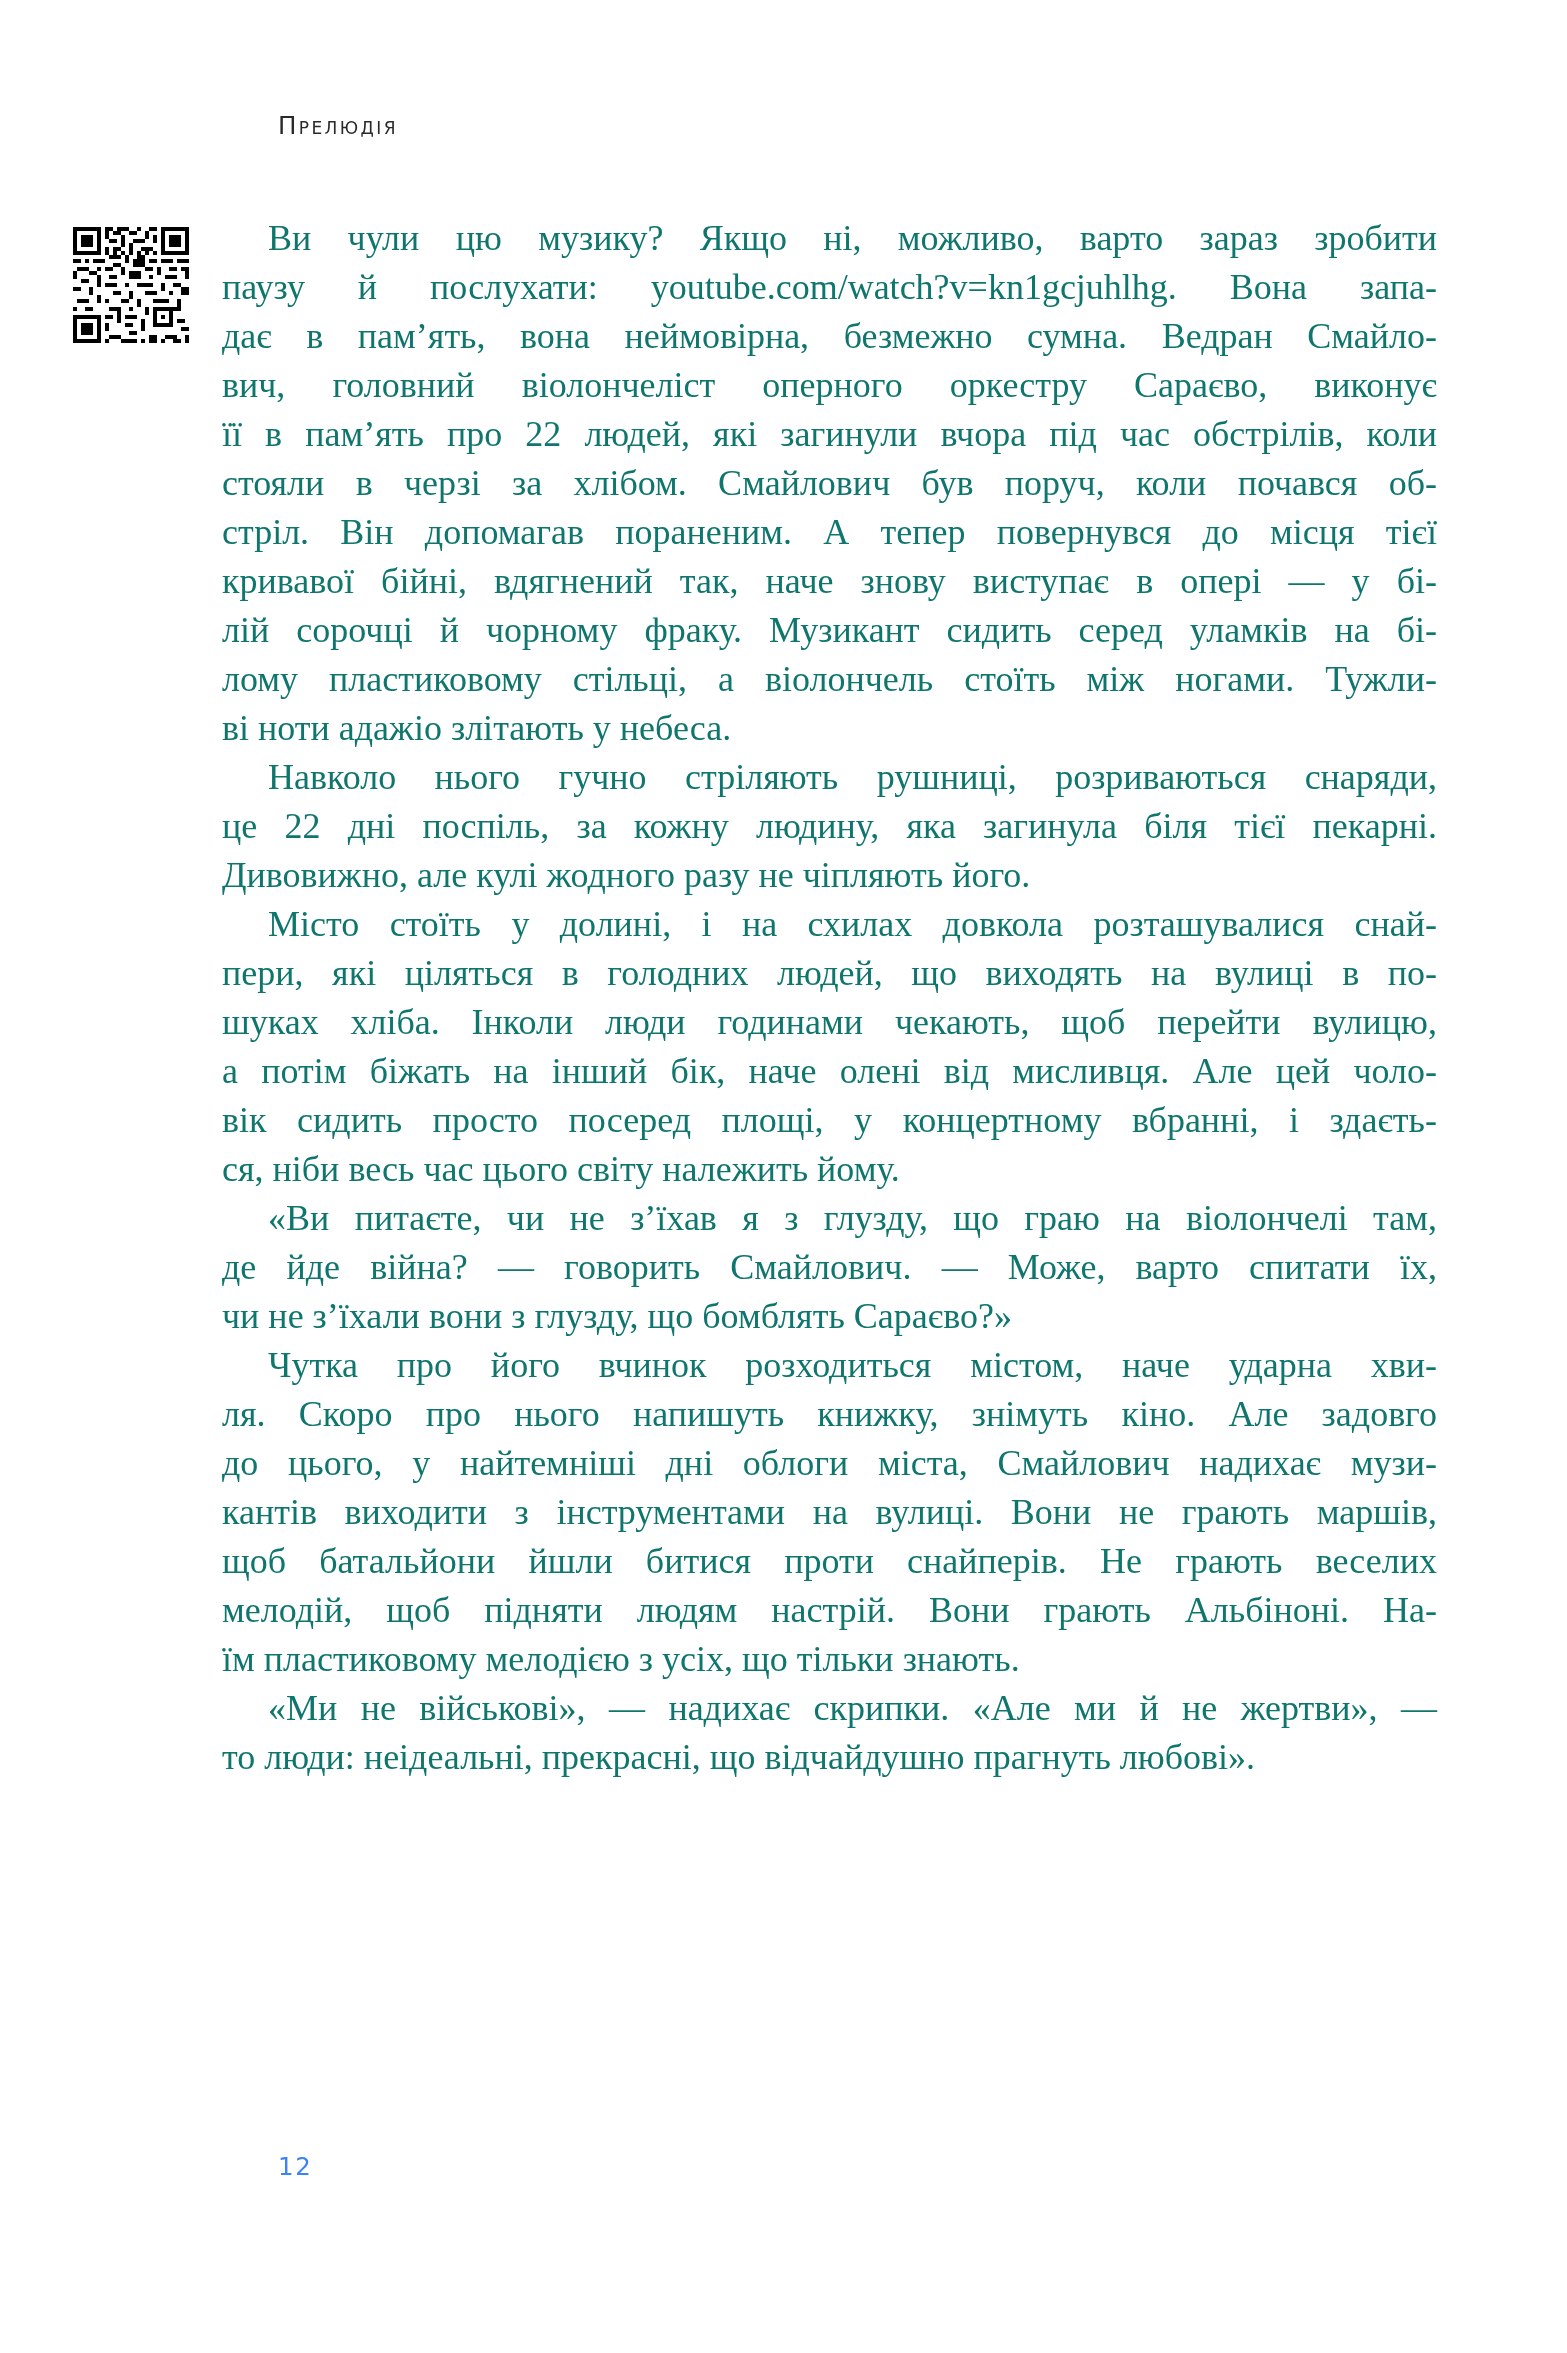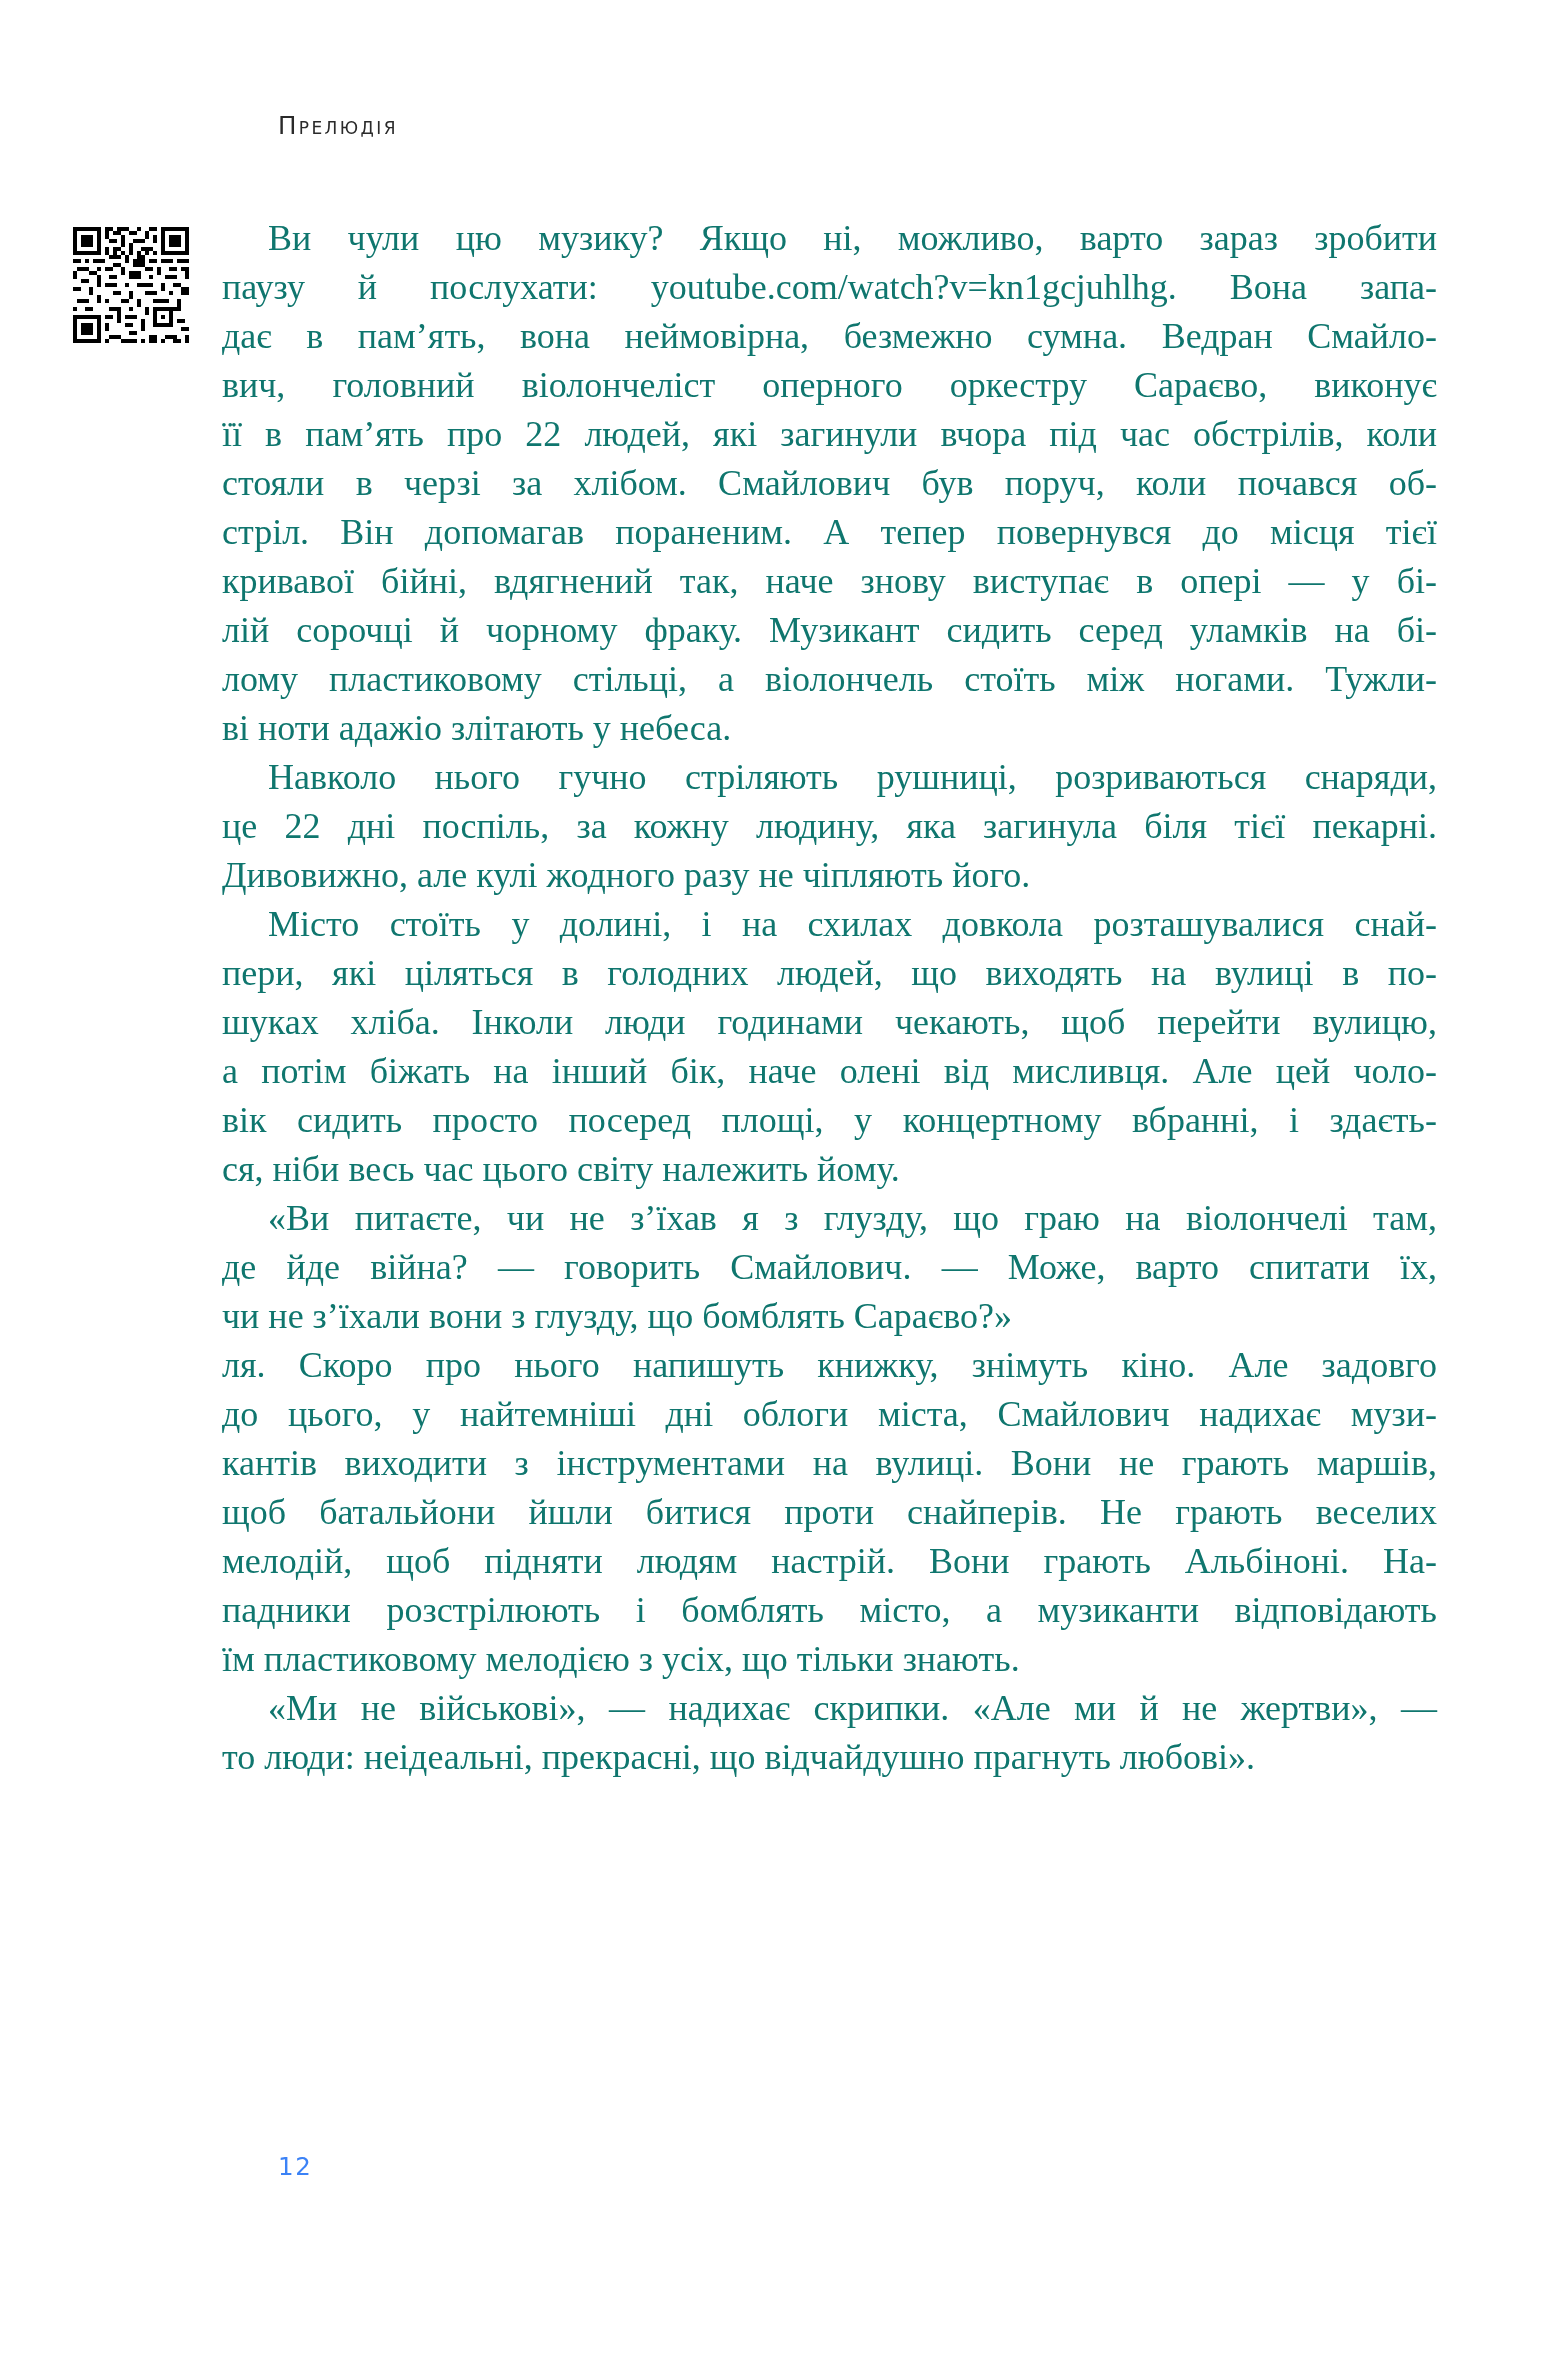--- a/index.html
+++ b/index.html
@@ -223,26 +223,26 @@
       <span class="line last">ся, ніби весь час цього світу належить йому.</span>
     </div>
 
     <div>
       <span class="line indent">«Ви питаєте, чи не з’їхав я з глузду, що граю на віолончелі там,</span>
       <span class="line">де йде війна? — говорить Смайлович. — Може, варто спитати їх,</span>
       <span class="line last">чи не з’їхали вони з глузду, що бомблять Сараєво?»</span>
     </div>
 
     <div>
+      <span class="line indent">Чутка про його вчинок розходиться містом, наче ударна хви-</span>
       <span class="line">ля. Скоро про нього напишуть книжку, знімуть кіно. Але задовго</span>
       <span class="line">до цього, у найтемніші дні облоги міста, Смайлович надихає музи-</span>
       <span class="line">кантів виходити з інструментами на вулиці. Вони не грають маршів,</span>
       <span class="line">щоб батальйони йшли битися проти снайперів. Не грають веселих</span>
       <span class="line">мелодій, щоб підняти людям настрій. Вони грають Альбіноні. На-</span>
-      <span class="line">падники розстрілюють і бомблять місто, а музиканти відповідають</span>
       <span class="line last">їм пластиковому мелодією з усіх, що тільки знають.</span>
     </div>
 
     <div>
       <span class="line indent">«Ми не військові», — надихає скрипки. «Але ми й не жертви», —</span>
       <span class="line last">то люди: неідеальні, прекрасні, що відчайдушно прагнуть любові».</span>
     </div>
 
   </div>
 

